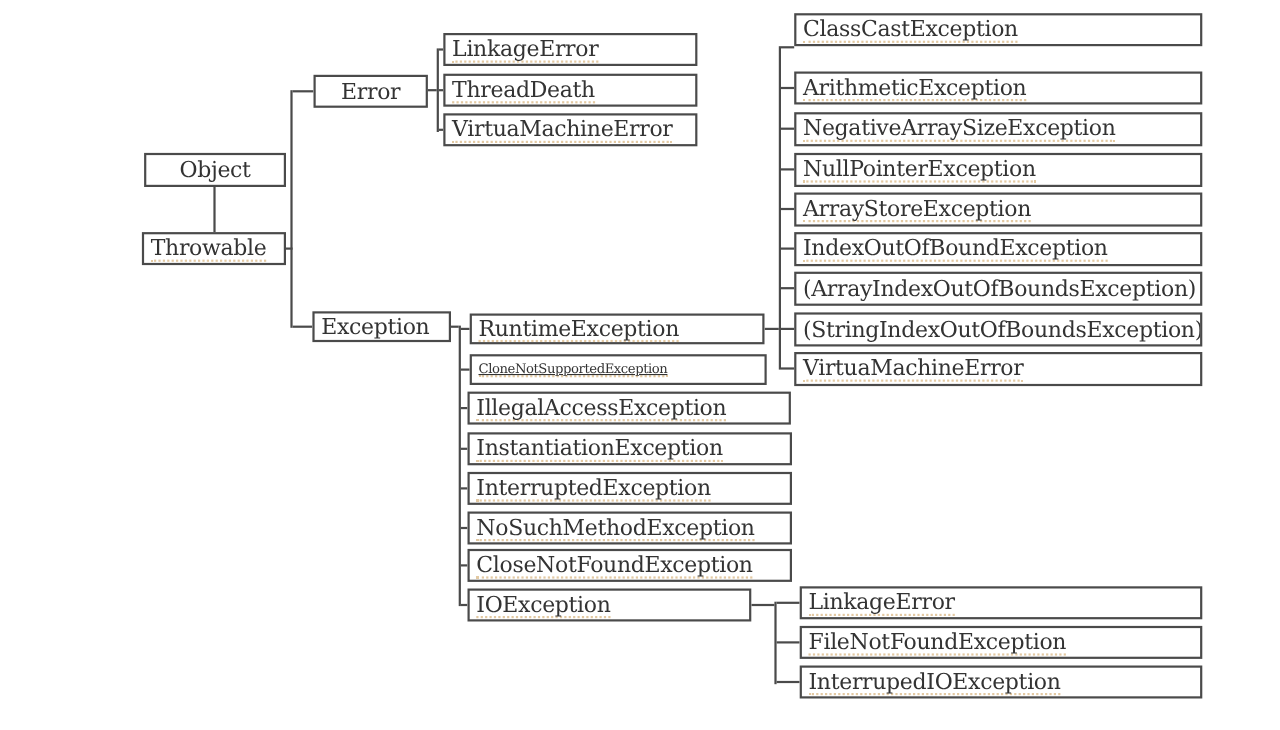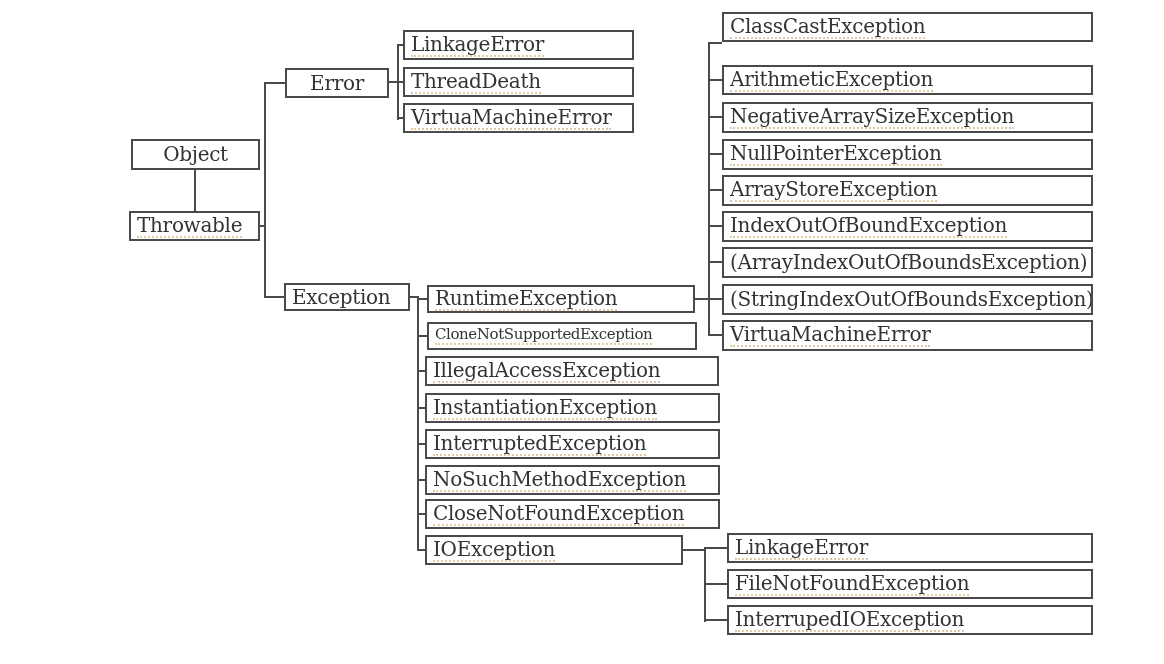--- a/index.html
+++ b/index.html
@@ -27,22 +27,23 @@
   }
   .node .label {
     display: inline-block;
     white-space: nowrap;
     font-size: 20px;
     color: var(--text-color, #333333);
     letter-spacing: -0.3px;
     line-height: 1.05;
   }
   .node.small .label {
-    font-size: 15px;
+    font-size: 12px;
     letter-spacing: -0.4px;
+    text-decoration: underline;
   }
   .node.center {
     justify-content: center;
     padding: 0;
   }
   .label.underlined {
     border-bottom: 2px dotted var(--underline-color, #e3c9a2);
   }
   .line {
     position: absolute;

